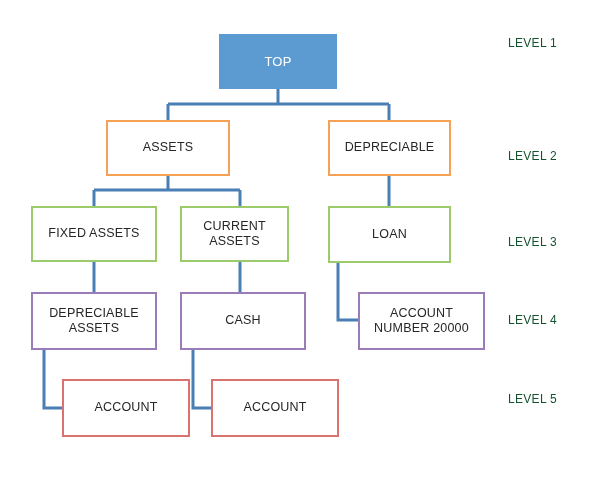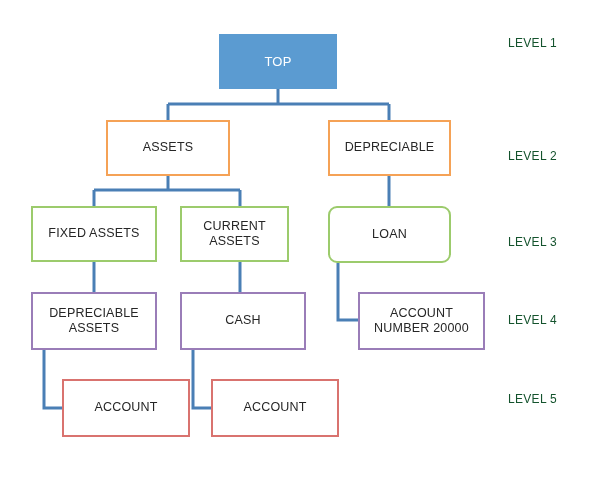--- a/index.html
+++ b/index.html
@@ -117,21 +117,21 @@
     </div>
   </div>
 
   <div class="node level-3" style="left:180px; top:206px; width:109px; height:56px;">
     <div>
       <span>CURRENT</span>
       <span>ASSETS</span>
     </div>
   </div>
 
-  <div class="node level-3" style="left:328px; top:206px; width:123px; height:57px;border-radius:9px;">
+  <div class="node level-3" style="left:328px; top:206px; width:123px; height:57px;">
     <div>
       <span>LOAN</span>
     </div>
   </div>
 
   <div class="node level-4" style="left:31px; top:292px; width:126px; height:58px;text-align:center;">
     <div>
       <span>DEPRECIABLE</span>
       <span>ASSETS</span>
     </div>

